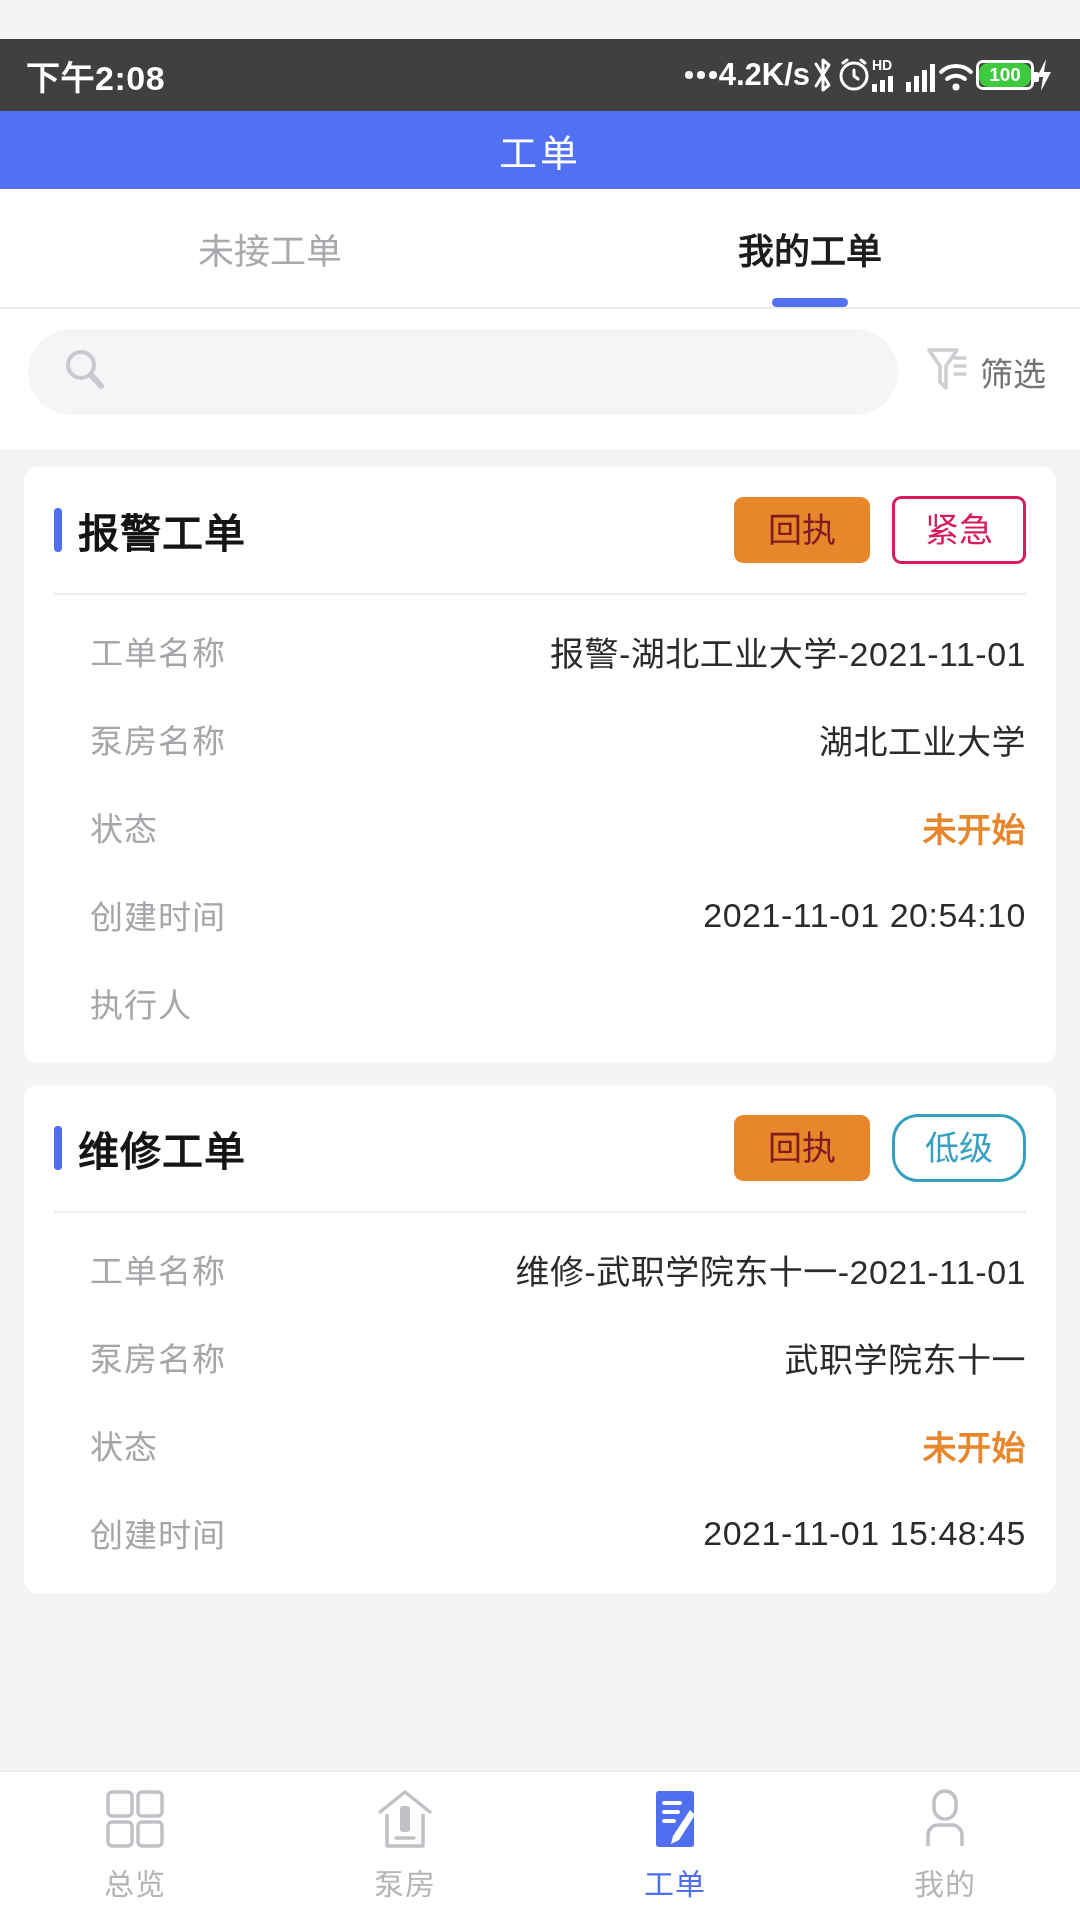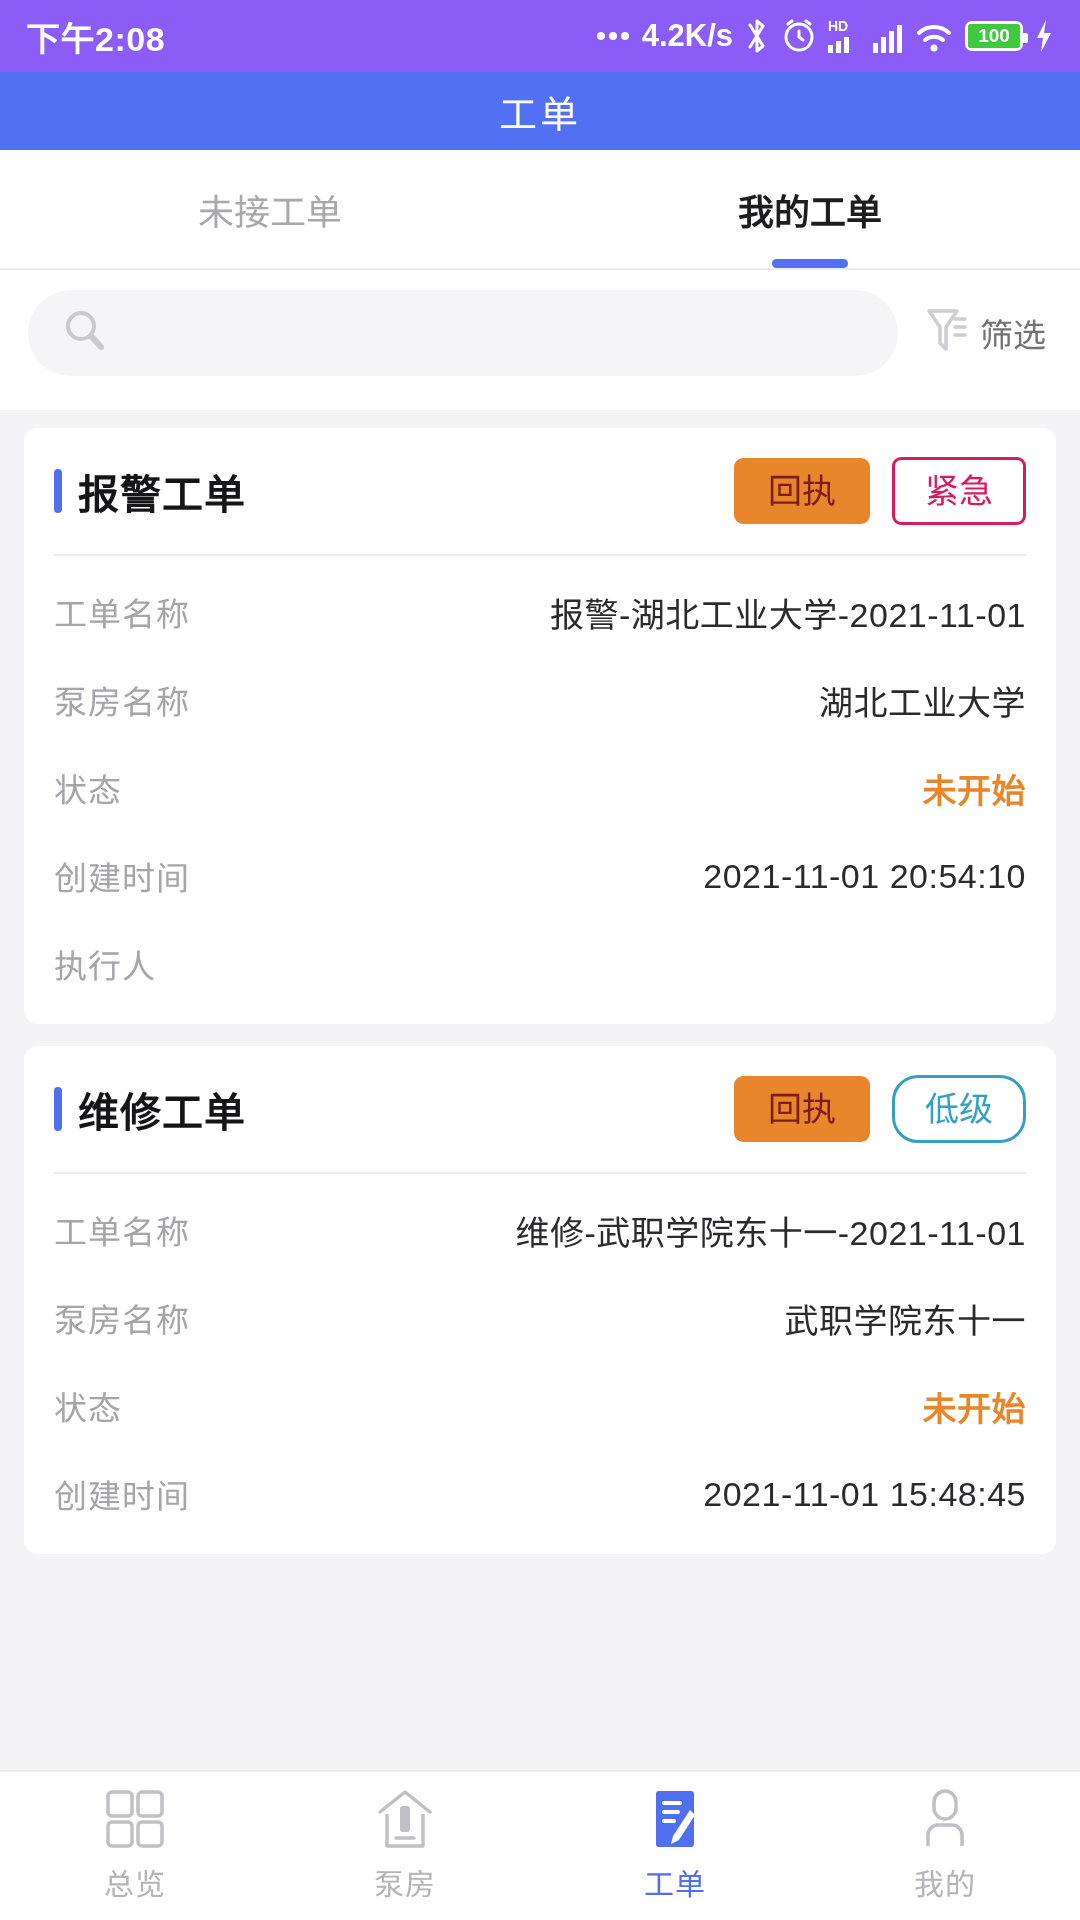--- a/index.html
+++ b/index.html
@@ -6,38 +6,38 @@
   body{
     width:1080px;height:1920px;overflow:hidden;
     font-family:"Liberation Sans","DejaVu Sans",sans-serif;
     background:#f4f4f6;
     -webkit-font-smoothing:antialiased;
   }
   .phone{position:relative;width:1080px;height:1920px;display:flex;flex-direction:column;background:#f4f4f6;}
 
   
   .statusbar{
-    height:72px;background:#8b5cf6;color:#fff;
+    height:72px;background:#404040;color:#fff;
     display:flex;align-items:center;justify-content:space-between;
-    padding:0 26px;box-sizing:border-box;flex:0 0 auto;
+    padding:0 26px;box-sizing:border-box;flex:0 0 auto;margin-top:39px;
   }
   .clock{font-size:34px;font-weight:600;letter-spacing:.5px;}
-  .sb-right{display:flex;align-items:center;gap:11px;}
+  .sb-right{display:flex;align-items:center;gap:0;}
   .dots{display:flex;align-items:flex-end;gap:4px;margin-right:2px;}
   .dots i{display:block;width:8px;height:8px;border-radius:50%;background:#fff;}
   .dots i:nth-child(1){opacity:.95}
   .netspeed{font-size:31px;font-weight:700;letter-spacing:0px;}
   .sb-ico{display:flex;align-items:center;justify-content:center;}
   .battery{
     width:58px;height:30px;border:3px solid #fff;border-radius:7px;
     display:flex;align-items:center;justify-content:center;position:relative;
     box-sizing:border-box;
   }
   .battery:after{content:"";position:absolute;right:-8px;top:9px;width:5px;height:10px;background:#fff;border-radius:0 2px 2px 0;}
-  .battery .fill{background:#3ec93e;color:#fff;font-size:19px;font-weight:700;width:100%;height:100%;display:flex;align-items:center;justify-content:center;border-radius:3px;}
+  .battery .fill{background:#3ec93e;color:#fff;font-size:19px;font-weight:700;width:100%;height:100%;display:flex;align-items:center;justify-content:center;border-radius:9px;}
 
   
   .appbar{
     height:78px;background:#5271f2;color:#fff;flex:0 0 auto;
     display:flex;align-items:center;justify-content:center;
   }
   .appbar .title{font-size:38px;letter-spacing:3px;font-weight:400;}
 
   
   .tabs{
@@ -100,21 +100,21 @@
   .badge.low{color:#36a0c2;border-color:#36a0c2;border-radius:26px;}
 
   .row{
     display:flex;align-items:center;justify-content:space-between;
     height:88px;
   }
   .row .lbl{font-size:33px;color:#a5a5aa;letter-spacing:1px;}
   .row .val{font-size:34px;color:#2b2b2e;text-align:center;letter-spacing:.5px;}
   .row .val.status{color:#e8862c;font-weight:700;}
   .row:first-of-type{margin-top:12px;}
-  .card-body{padding-bottom:16px;}
+  .card-body{padding-bottom:16px;margin-left:36px;}
 
   
   .tabbar{
     position:absolute;left:0;bottom:0;width:1080px;height:148px;
     background:#fff;border-top:2px solid #e9e9ec;
     display:flex;align-items:center;
   }
   .navitem{flex:1;display:flex;flex-direction:column;align-items:center;justify-content:center;gap:10px;}
   .navitem .nlabel{font-size:30px;color:#b4b4b9;letter-spacing:1px;}
   .navitem.active .nlabel{color:#4f6ef0;}

